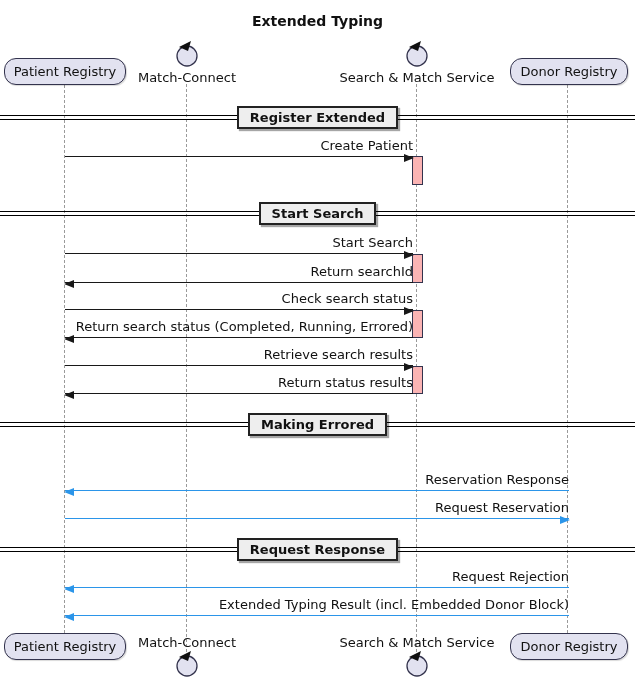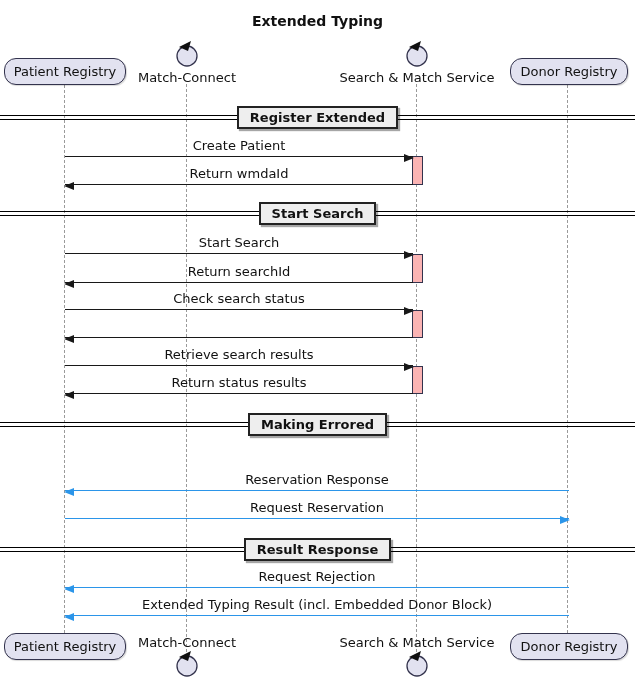--- a/index.html
+++ b/index.html
@@ -19,21 +19,21 @@
   .divider .dlines{position:absolute;left:0;right:0;top:9px;height:3px;
     border-top:1.5px solid #000;border-bottom:1.5px solid #000;}
   .divider .dboxwrap{position:absolute;left:0;right:0;top:0;display:flex;justify-content:center;}
   .divider .dbox{
     background:#EEEEEE;border:2px solid #222;padding:2px 11px;font-weight:bold;font-size:13px;
     box-shadow:2px 2px 1px rgba(0,0,0,0.35);white-space:nowrap;
   }
   .activation{position:absolute;left:412px;width:11px;background:#FBB4B4;
     border:1px solid #33334d;box-sizing:border-box;}
   .msg{position:absolute;height:20px;}
-  .msg .lbl{position:absolute;left:0;right:0;bottom:4px;text-align:center;font-size:13px;white-space:nowrap;}
+  .msg .lbl{position:absolute;left:0;right:0;bottom:4px;text-align:right;font-size:13px;white-space:nowrap;}
   .msg .line{position:absolute;left:0;right:0;bottom:0;height:0;border-top:1.2px solid #181818;}
   .msg .head-r{position:absolute;right:-1px;bottom:-4.5px;width:0;height:0;
     border-top:4.5px solid transparent;border-bottom:4.5px solid transparent;border-left:10px solid #181818;}
   .msg .head-l{position:absolute;left:-1px;bottom:-4.5px;width:0;height:0;
     border-top:4.5px solid transparent;border-bottom:4.5px solid transparent;border-right:10px solid #181818;}
   .msg.blue .line{border-top:1.4px solid #2B95E9;}
   .msg.blue .head-r{border-left-color:#2B95E9;}
   .msg.blue .head-l{border-right-color:#2B95E9;}
   .ctrl{position:absolute;width:26px;height:28px;}
 </style>
@@ -83,55 +83,51 @@
   </div>
   <div class="divider" style="top:413px;">
     <div class="dlines"></div>
     <div class="dboxwrap">
         <div class="dbox">Making Errored</div>
       </div>
   </div>
   <div class="divider" style="top:538px;">
     <div class="dlines"></div>
     <div class="dboxwrap">
-        <div class="dbox">Result Response</div>
+        <div class="dbox">Request Response</div>
       </div>
   </div>
 
   <div class="activation" style="top:156px;height:29px;"></div>
   <div class="activation" style="top:254px;height:29px;"></div>
   <div class="activation" style="top:310px;height:28px;"></div>
   <div class="activation" style="top:366px;height:28px;"></div>
 
   <div class="msg" style="left:65px;top:137px;width:348px;">
     <div class="lbl">Create Patient</div>
     <div class="line"></div>
       <div class="head-r"></div>
-  </div>
-  <div class="msg" style="left:65px;top:165px;width:348px;">
-    <div class="lbl">Return wmdaId</div>
-    <div class="line"></div>
-      <div class="head-l"></div>
   </div>
   <div class="msg" style="left:65px;top:234px;width:348px;">
     <div class="lbl">Start Search</div>
     <div class="line"></div>
       <div class="head-r"></div>
   </div>
   <div class="msg" style="left:65px;top:263px;width:348px;">
     <div class="lbl">Return searchId</div>
     <div class="line"></div>
       <div class="head-l"></div>
   </div>
   <div class="msg" style="left:65px;top:290px;width:348px;">
     <div class="lbl">Check search status</div>
     <div class="line"></div>
       <div class="head-r"></div>
   </div>
   <div class="msg" style="left:65px;top:318px;width:348px;">
+    <div class="lbl">Return search status (Completed, Running, Errored)</div>
     <div class="line"></div>
       <div class="head-l"></div>
   </div>
   <div class="msg" style="left:65px;top:346px;width:348px;">
     <div class="lbl">Retrieve search results</div>
     <div class="line"></div>
       <div class="head-r"></div>
   </div>
   <div class="msg" style="left:65px;top:374px;width:348px;">
     <div class="lbl">Return status results</div>

